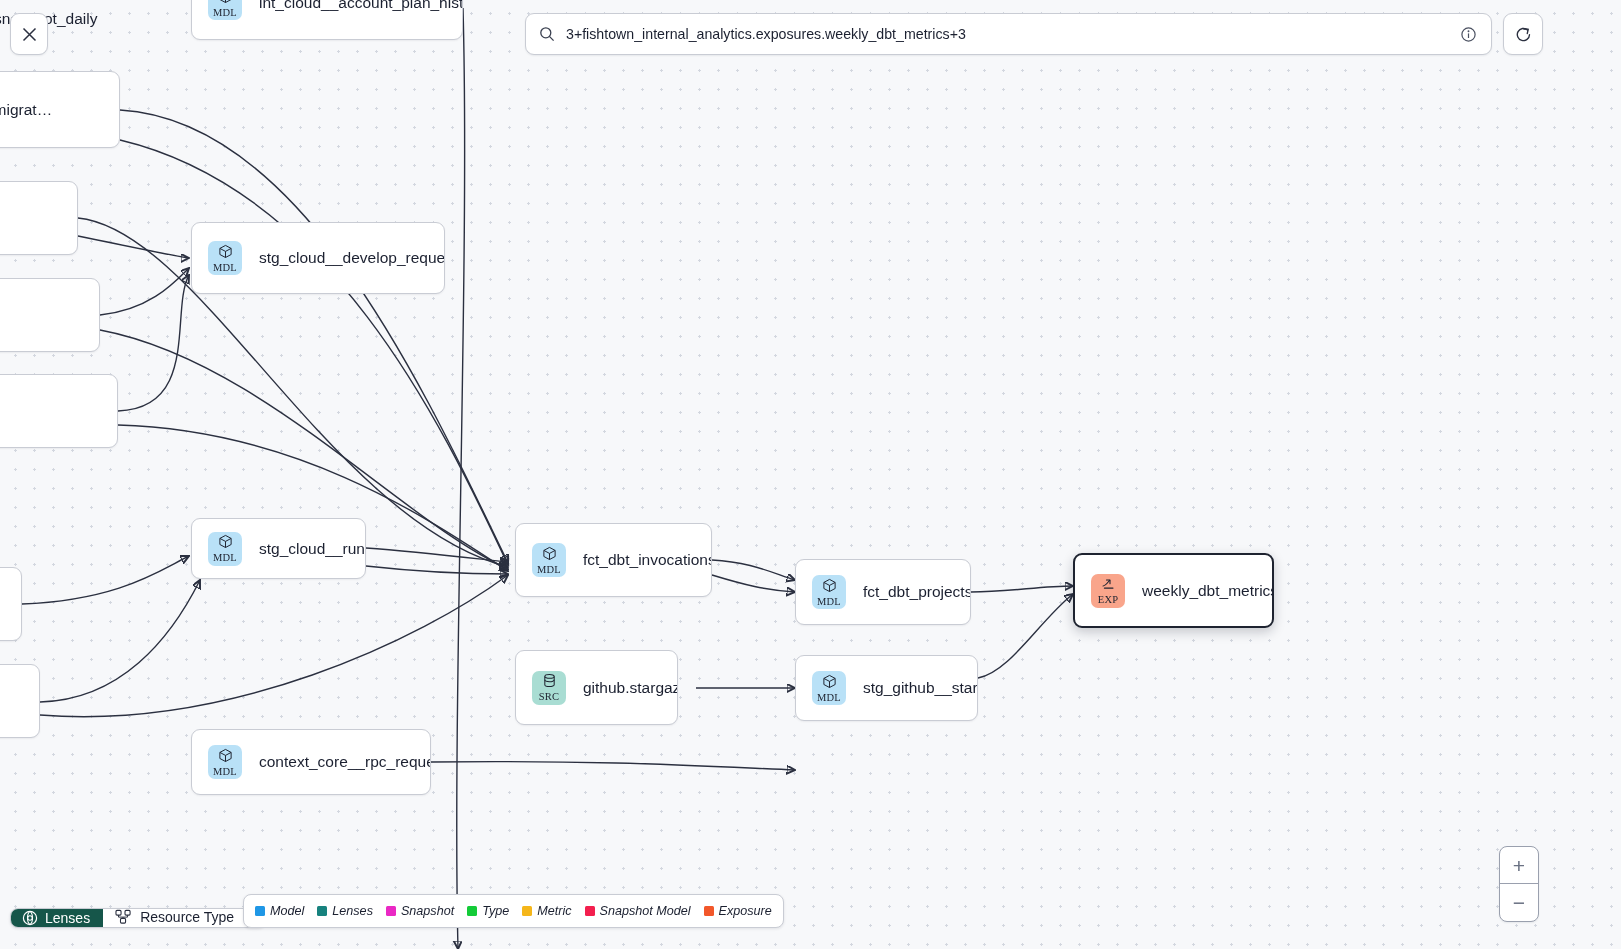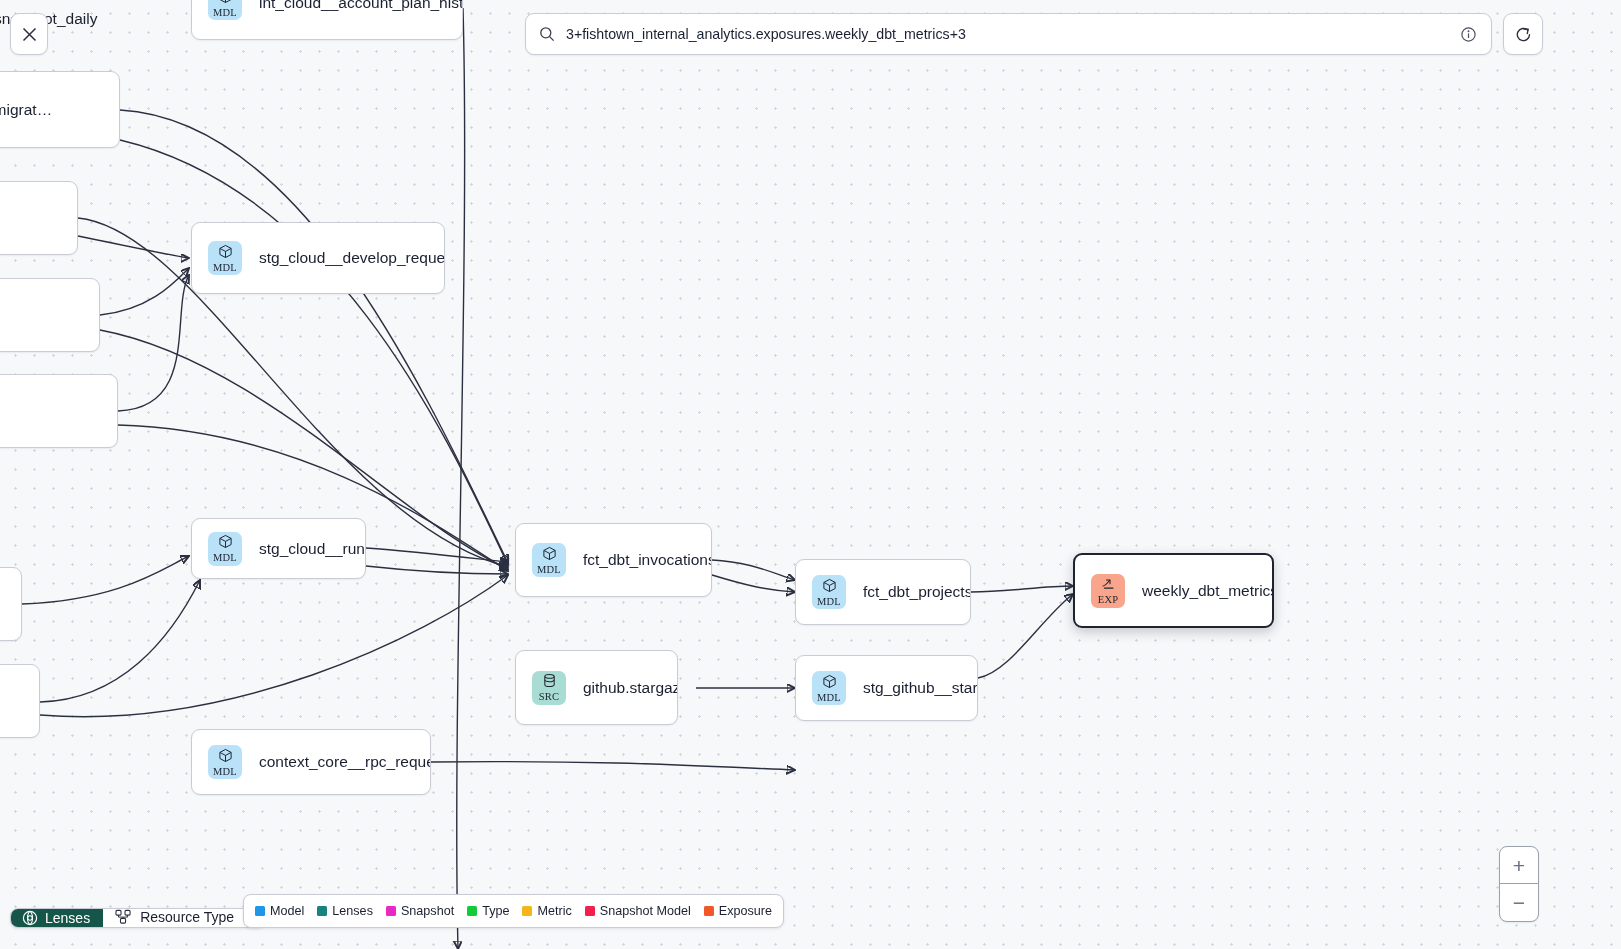--- a/index.html
+++ b/index.html
@@ -155,20 +155,21 @@
   #legend {
     position: absolute;
     left: 243px; bottom: 21px;
     height: 34px;
     display: flex; align-items: center; gap: 13px;
     padding: 0 11px;
     background: #fff;
     border: 1px solid #c9ccd4;
     border-radius: 8px;
     box-shadow: 0 1px 3px rgba(20,24,40,.1);
+    font-style: italic;
   }
   .legend-item { display: flex; align-items: center; gap: 5px; }
   .legend-swatch { width: 10px; height: 10px; border-radius: 1.5px; flex: 0 0 auto; }
   .legend-text { font-size: 12.6px; color: #1b2030; white-space: nowrap; }
 </style>
 </head>
 <body>
 
 <div id="canvas">
 

